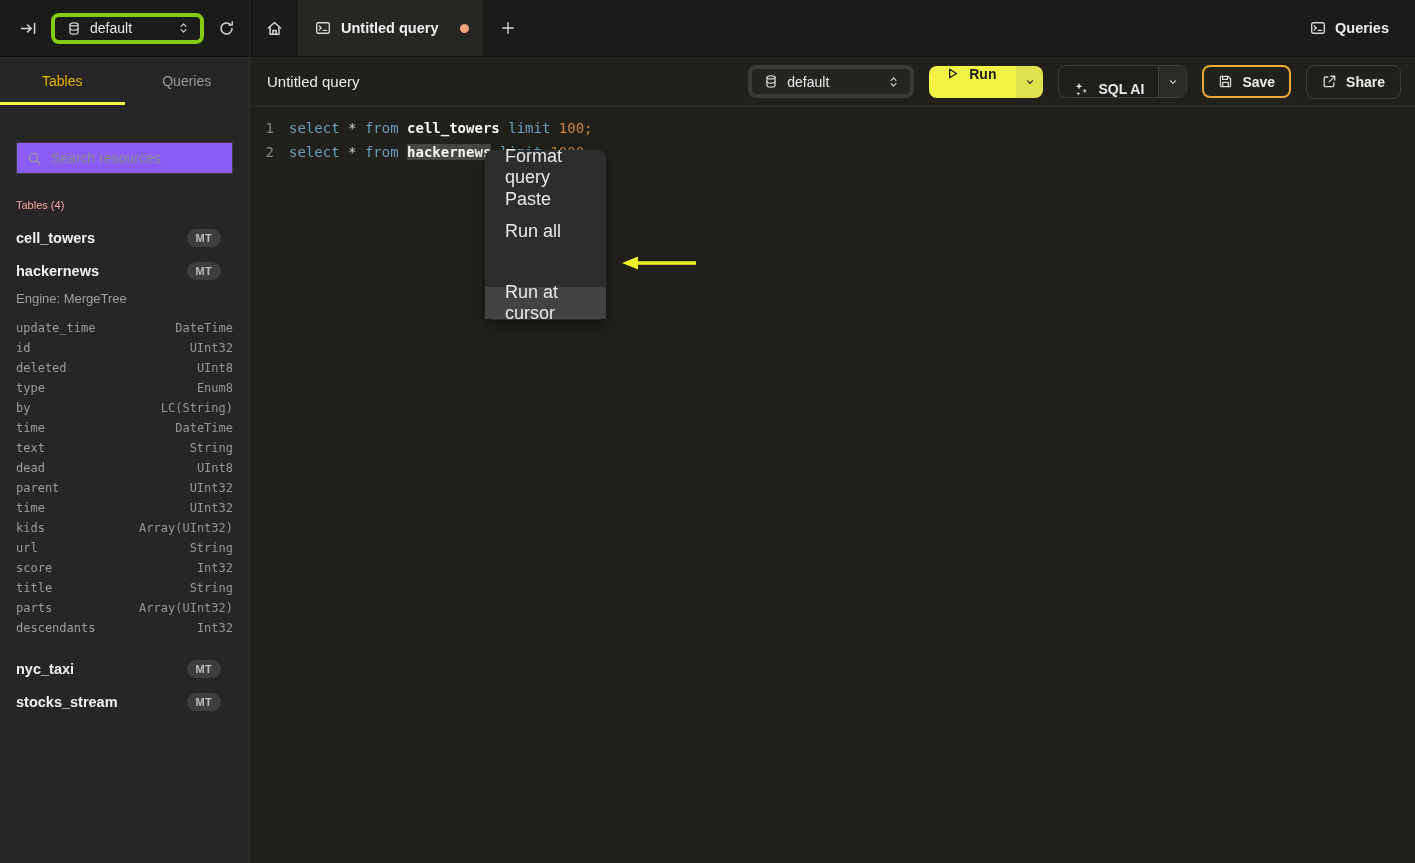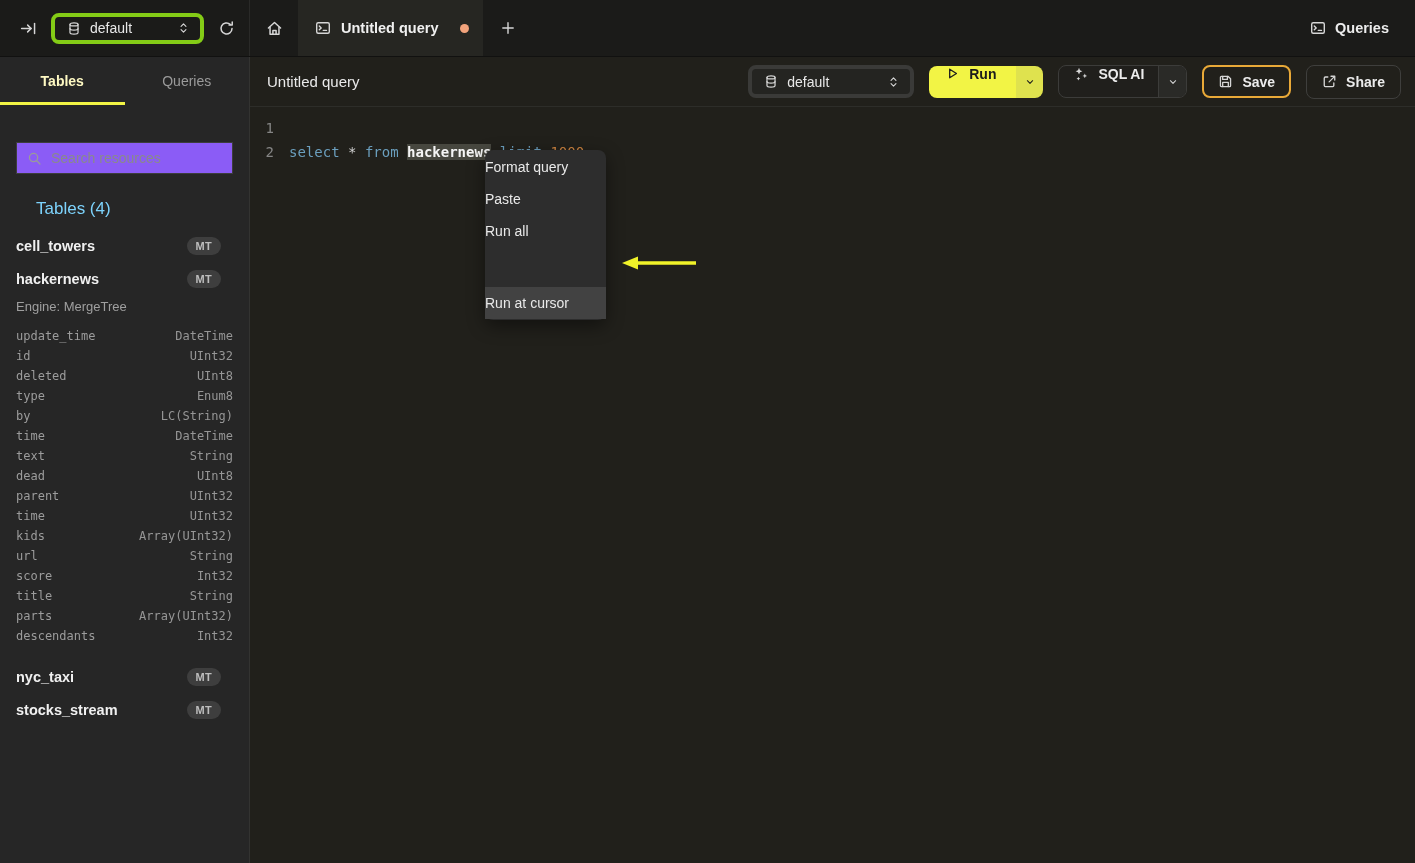--- a/index.html
+++ b/index.html
@@ -49,42 +49,42 @@
   .sidebar {
     position:absolute; top:57px; left:0; width:250px; height:806px;
     background:#262626; border-right:1px solid #333331;
     display:flex; flex-direction:column;
   }
   .side-tabs { display:flex; height:48px; flex:0 0 48px; }
   .side-tab {
     flex:1; display:flex; align-items:center; justify-content:center;
     font-size:14px; color:#9a9a9a; cursor:pointer; position:relative; font-weight:500;
   }
-  .side-tab.active { color:#fef9c3; font-weight:700; }
+  .side-tab.active { color:#eab308; font-weight:400; }
   .side-tab.active::after {
     content:""; position:absolute; left:0; right:0; bottom:0; height:3px;
     background:var(--accent);
   }
   .side-body { padding:20px 16px 0 16px; overflow:hidden; }
   .new-table-btn {
     width:100%; height:30px; border:none; border-radius:8px;
     background:var(--accent); color:#1c1c1c; font-size:14px; font-weight:600;
     display:flex; align-items:center; justify-content:center; gap:8px; cursor:pointer;
     font-family:"Liberation Sans", sans-serif;
   }
   .search-box {
     margin-top:17px; height:32px; border:1px solid #3d3d3d; border-radius:0;
     display:flex; align-items:center; padding:0 10px; gap:9px; background:#8b5cf6;
   }
   .search-box input {
     background:transparent; border:none; outline:none; color:#dcdcdc;
     font-size:14px; width:100%; font-family:"Liberation Sans", sans-serif;
   }
   .search-box input::placeholder { color:#8a8a8a; }
-  .section-title { margin-top:25px; font-size:17px; color:#7dd3fc; font-weight:500;margin-left:20px; }
+  .section-title { margin-top:25px; font-size:11px; color:#fca5a5; font-weight:500; }
   .table-row {
     display:flex; align-items:center; justify-content:space-between;
     height:33px; cursor:pointer;
   }
   .table-row .tname { font-size:14.5px; font-weight:600; color:#f0f0f0; }
   .mt-badge {
     background:#3e3e3e; color:#bdbdbd; font-size:11px; font-weight:700;
     border-radius:9px; padding:3px 9px; margin-right:12px; letter-spacing:.3px;
   }
   .engine-line { font-size:13px; color:#9f9f9f; margin:4px 0 12px 0; }
@@ -111,21 +111,21 @@
   .run-btn { display:flex; height:32px; border-radius:8px; overflow:hidden; cursor:pointer; }
   .run-main {
     background:var(--accent); color:#1c1c1c; display:flex; align-items:flex-start;
     gap:9px; padding:0 20px 0 16px; font-weight:600; font-size:14px;
   }
   .run-caret { background:#dfe24e; width:27px; display:flex; align-items:center; justify-content:center; }
   .split-btn {
     display:flex; height:33px; border:1px solid #3c3c3a; border-radius:8px;
     overflow:hidden; cursor:pointer; background:#201f1c;
   }
-  .split-main { display:flex; align-items:flex-start; gap:9px; padding:0 14px; font-weight:600; font-size:14px; color:#ececec; }
+  .split-main { display:flex; align-items:flex-end; gap:9px; padding:0 14px; font-weight:600; font-size:14px; color:#ececec; }
   .split-caret { width:28px; display:flex; align-items:center; justify-content:center; border-left:1px solid #3c3c3a; background:#2a2a27; }
   .btn {
     display:flex; align-items:center; gap:9px; height:33px; padding:16px 15px;
     border-radius:8px; border:1px solid #3f3f3d; background:transparent;
     color:#ececec; font-size:14px; font-weight:600; cursor:pointer;
     font-family:"Liberation Sans", sans-serif;
   }
   .btn.save { border:2px solid var(--save-border); padding:0 14px; }
 
   
@@ -139,22 +139,22 @@
   .number { color:#cd8441; }
   .selection { background:#47473f; }
 
   
   .ctx-menu {
     position:absolute; left:485px; top:150px; width:121px;
     background:#2d2d2d; border-radius:8px; padding:1px 0;
     box-shadow:0 6px 18px rgba(0,0,0,.45); z-index:10;
   }
   .ctx-item {
-    height:32px; display:flex; align-items:center; padding-left:0;
-    font-family:"Liberation Sans", sans-serif; font-size:14px; color:#e9e9e9; cursor:pointer;
+    height:32px; display:flex; align-items:center; padding-left:20px;
+    font-family:"Liberation Sans", sans-serif; font-size:18px; color:#e9e9e9; cursor:pointer;
   }
   .ctx-item.highlighted { background:#424242;margin-top:40px; }
 
   .pointer-arrow { position:absolute; left:620px; top:253px; z-index:11; }
 
   :root { --accent:#f2f445; --save-border:#e9a938; }
 </style>
 </head>
 <body>
 
@@ -445,20 +445,21 @@
             </svg>
         </span>
         <span>Share</span>
       </button>
     </div>
   </div>
 
   <div class="editor">
     <div class="code-line">
       <span class="gutter">1</span>
+      <span class="code"><span class="keyword">select</span><span class="plain"> </span><span class="plain">*</span><span class="plain"> </span><span class="keyword">from</span><span class="plain"> </span><span class="tablename">cell_towers</span><span class="plain"> </span><span class="keyword">limit</span><span class="plain"> </span><span class="number">100;</span></span>
     </div>
     <div class="code-line">
       <span class="gutter">2</span>
       <span class="code"><span class="keyword">select</span><span class="plain"> </span><span class="plain">*</span><span class="plain"> </span><span class="keyword">from</span><span class="plain"> </span><span class="tablename selection">hackernews</span><span class="plain"> </span><span class="keyword">limit</span><span class="plain"> </span><span class="number">1000</span></span>
     </div>
   </div>
 </div>
 
 <div class="ctx-menu">
 

